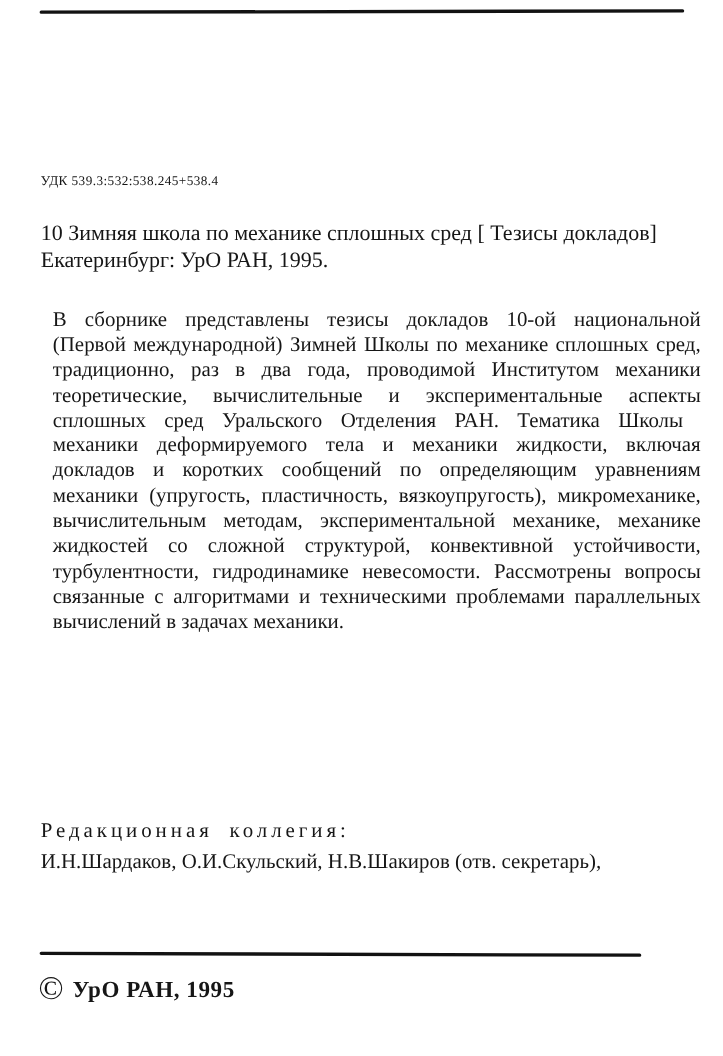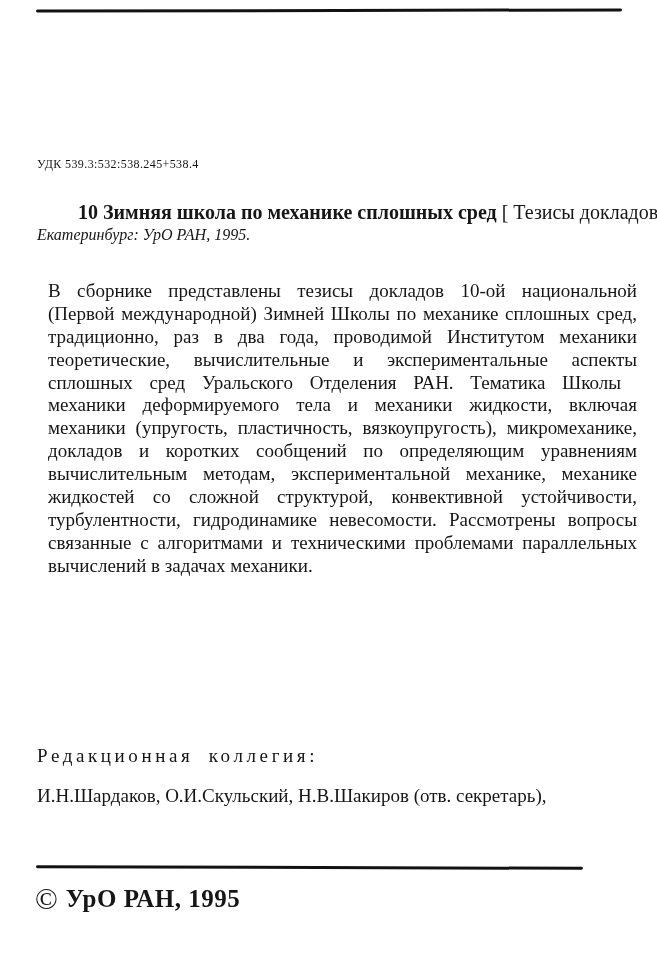--- a/index.html
+++ b/index.html
@@ -21,24 +21,24 @@
 
   #udk {
     position: absolute; left: 37px; top: 157px;
     font-size: 12px; white-space: nowrap;
     letter-spacing: 0.4px;
   }
   #title-line {
     position: absolute; left: 37px; top: 201px;
     font-size: 20px; white-space: nowrap;
   }
-  #title-line .b { font-weight: bold; margin-left: 41px; }
+  #title-line .b { font-weight: normal; }
   #pub {
     position: absolute; left: 37px; top: 226px;
-    font-size: 16px; white-space: nowrap; font-style: italic;
+    font-size: 20px; white-space: nowrap;
   }
 
   #abstract {
     position: absolute; left: 36px; top: 280px;
     width: 601px;
     font-size: 19px; line-height: 22.9px;
   }
   .aline {
     text-align: justify;
     text-align-last: justify;
@@ -55,30 +55,30 @@
   }
 
   #editorial {
     position: absolute; left: 37px; top: 744px;
     font-size: 19px; line-height: 23.6px;
     white-space: nowrap;
   }
   .ed-heading {
     letter-spacing: 3.6px;
     word-spacing: 7px;
-    margin-bottom: 16px;
+    margin-bottom: 4px;
   }
 
   #copyright {
     position: absolute; left: 35px; top: 884px;
     display: flex; align-items: center;
     font-weight: bold;
   }
   #copyright .c-sym  { font-size: 30px; line-height: 30px; font-weight: normal; }
-  #copyright .c-text { font-size: 25px; margin-left: 8px; letter-spacing: 0.5px; }
+  #copyright .c-text { font-size: 21px; margin-left: 8px; letter-spacing: 0.5px; }
 </style>
 </head>
 <body>
 
 <div id="top-rule" class="rule"></div>
 
 <div id="udk">УДК 539.3:532:538.245+538.4</div>
 
 <div id="title-line">
   <span class="b">10 Зимняя школа по механике сплошных сред</span><span> [ Тезисы докладов]</span>
@@ -86,22 +86,22 @@
 
 <div id="pub">Екатеринбург: УрО РАН, 1995.</div>
 
 <div id="abstract">
   <div class="aline">В сборнике представлены тезисы докладов 10-ой национальной</div>
   <div class="aline">(Первой международной) Зимней Школы по механике сплошных сред,</div>
   <div class="aline">традиционно, раз в два года, проводимой Институтом механики</div>
   <div class="aline">теоретические, вычислительные и экспериментальные аспекты</div>
   <div class="aline short">сплошных сред Уральского Отделения РАН. Тематика Школы</div>
   <div class="aline">механики деформируемого тела и механики жидкости, включая</div>
+  <div class="aline">докладов и коротких сообщений по определяющим уравнениям</div>
   <div class="aline">механики (упругость, пластичность, вязкоупругость), микромеханике,</div>
-  <div class="aline">докладов и коротких сообщений по определяющим уравнениям</div>
   <div class="aline">вычислительным методам, экспериментальной механике, механике</div>
   <div class="aline">жидкостей со сложной структурой, конвективной устойчивости,</div>
   <div class="aline">турбулентности, гидродинамике невесомости. Рассмотрены вопросы</div>
   <div class="aline">связанные с алгоритмами и техническими проблемами параллельных</div>
   <div class="aline endline">вычислений в задачах механики.</div>
 </div>
 
 <div id="editorial">
   <div class="ed-heading">Редакционная коллегия:</div>
   <div class="ed-names">И.Н.Шардаков, О.И.Скульский, Н.В.Шакиров (отв. секретарь),</div>

